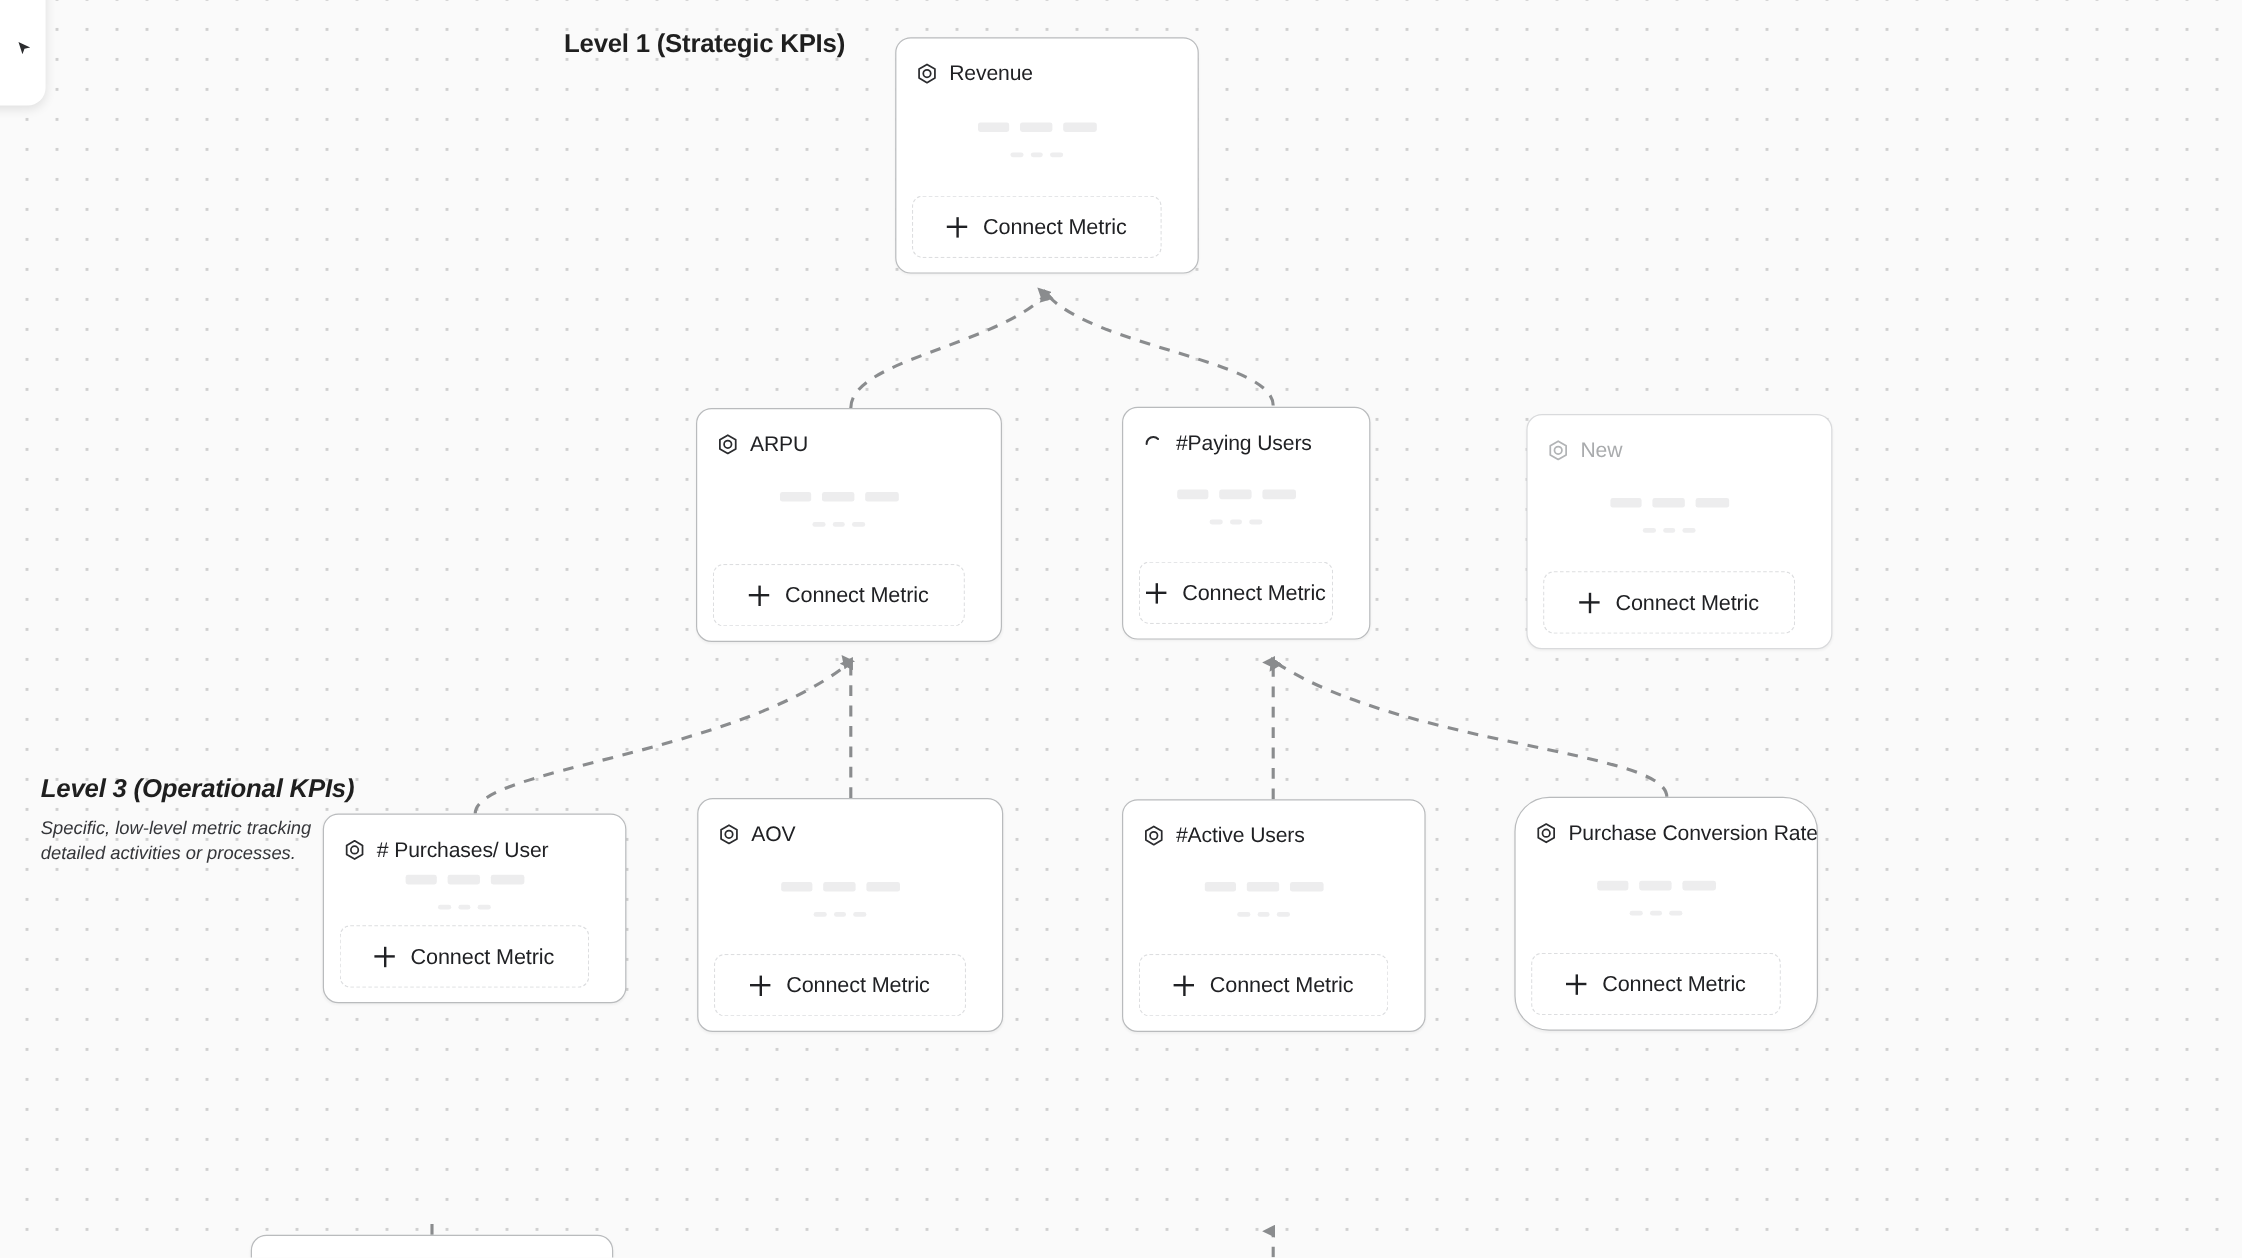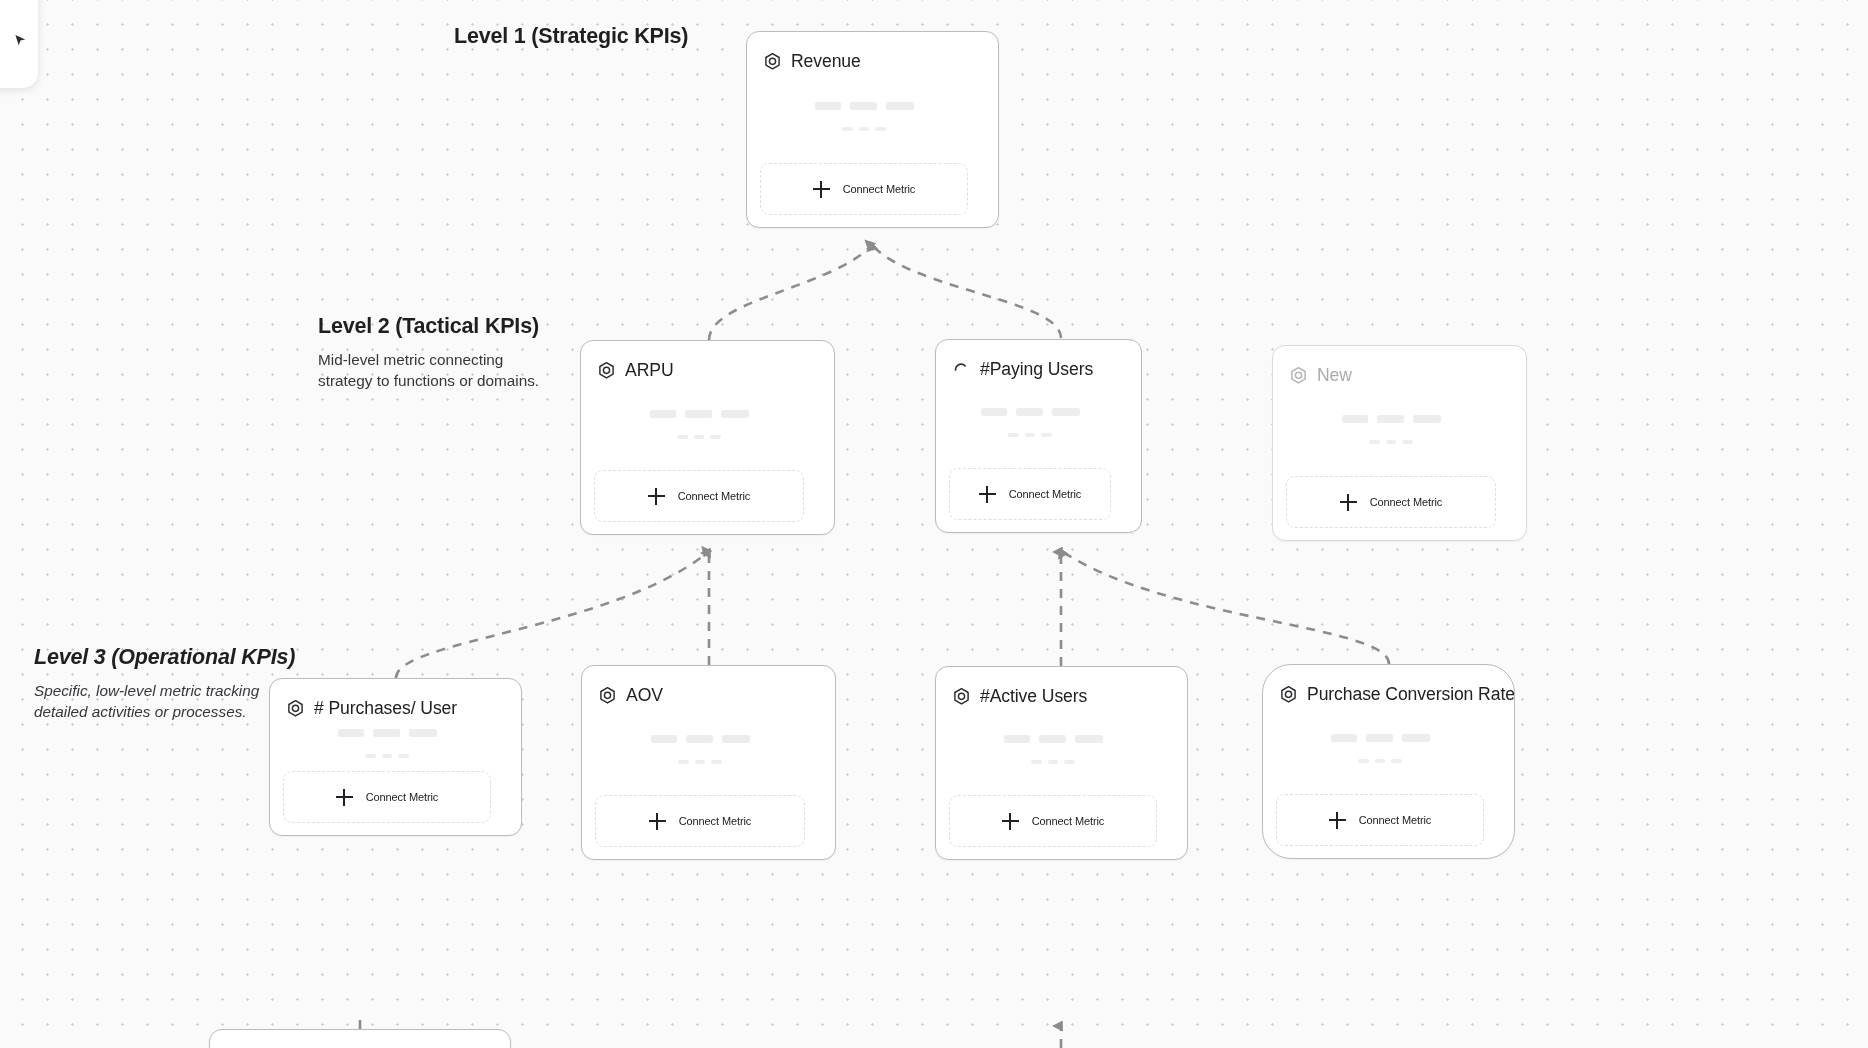--- a/index.html
+++ b/index.html
@@ -151,21 +151,21 @@
   }
   .plus-icon::before, .plus-icon::after {
     content: "";
     position: absolute;
     background: #202124;
   }
   .plus-icon::before { left: 0; top: 7.5px; width: 17px; height: 1.9px; }
   .plus-icon::after  { top: 0; left: 7.5px; height: 17px; width: 1.9px; }
 
   .connect-label {
-    font-size: 11px;
+    font-size: 18px;
     color: #202124;
     letter-spacing: -0.1px;
     white-space: nowrap;
   }
 
   
   #corner-panel {
     position: absolute;
     left: -58px;
     top: -38px;
@@ -212,29 +212,24 @@
       <path d="M1061,666 L1061,552" marker-end="url(#arrowUp)"></path>
 
       <path d="M1389,664 C1389,625 1170,622 1063,552" marker-end="url(#arrowUp)"></path>
 
       <path d="M1061,1048 L1061,1026" marker-end="url(#arrowUp)"></path>
 
       <path d="M360,1029 L360,1012"></path>
     </g>
   </svg>
 
-  <div class="level-label" id="lvl1" style="left: 454px; top: 24px;">
+  <div class="level-label" id="lvl1" style="left: 470px; top: 24px;">
     <div class="level-title">Level 1 (Strategic KPIs)</div>
   </div>
 
-  <div class="level-label" id="lvl2" style="left: 318px; top: 314px;">
-    <div class="level-title">Level 2 (Tactical KPIs)</div>
-    <div class="level-desc">Mid-level metric connecting
-strategy to functions or domains.</div>
-  </div>
 
   <div class="level-label" id="lvl3" style="left: 34px; top: 645px; font-style: italic;">
     <div class="level-title">Level 3 (Operational KPIs)</div>
     <div class="level-desc">Specific, low-level metric tracking
 detailed activities or processes.</div>
   </div>
 
   <div id="cards-host">
       <div class="card" style="left: 746px; top: 31px; width: 253px; height: 197px;">
         <div class="card-head">

